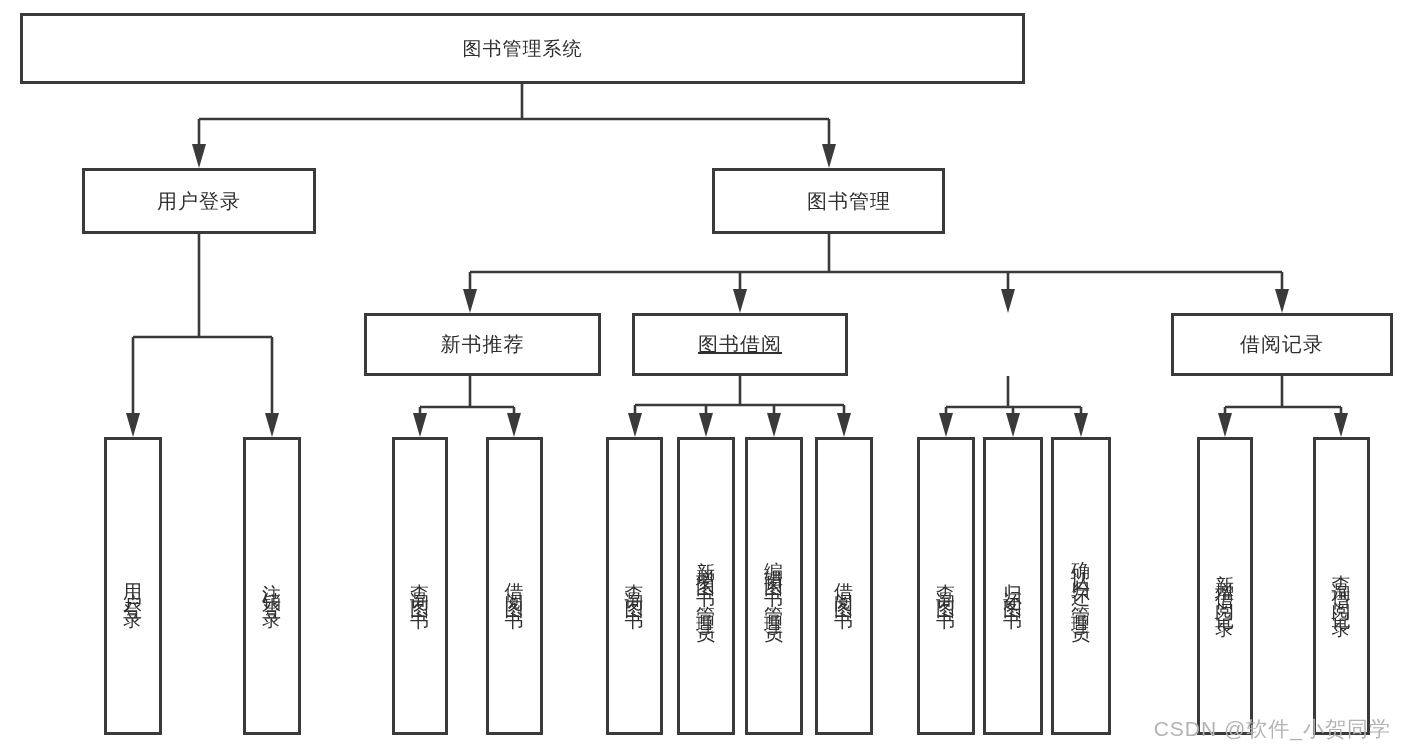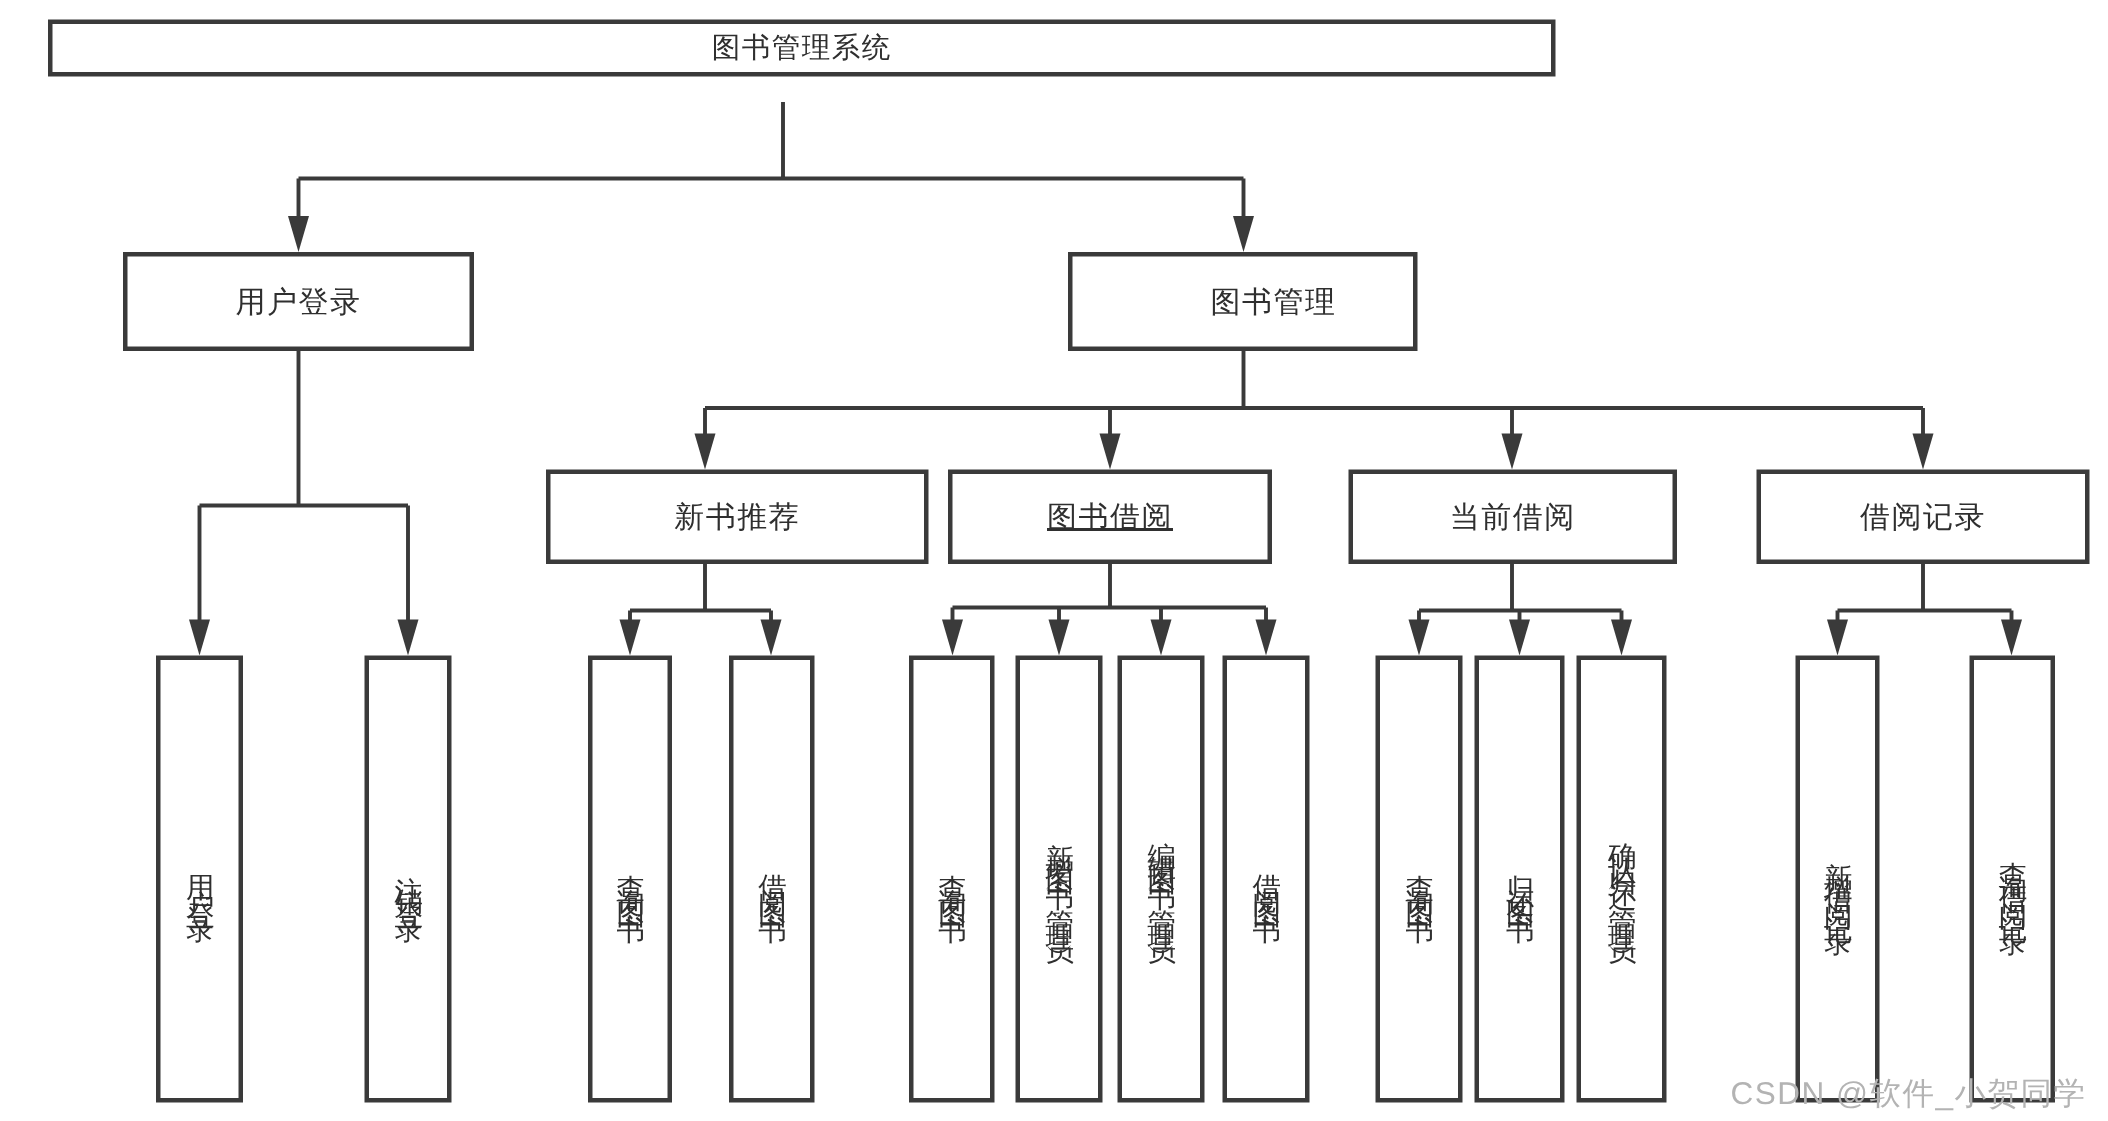--- a/index.html
+++ b/index.html
@@ -81,39 +81,36 @@
       <polygon points="767,413 781,413 774,437"></polygon>
       <polygon points="837,413 851,413 844,437"></polygon>
       <polygon points="939,413 953,413 946,437"></polygon>
       <polygon points="1006,413 1020,413 1013,437"></polygon>
       <polygon points="1074,413 1088,413 1081,437"></polygon>
       <polygon points="1218,413 1232,413 1225,437"></polygon>
       <polygon points="1334,413 1348,413 1341,437"></polygon>
     </g>
   </svg>
 
-  <div class="node h-node root-node" style="left:32px;top:13px;width:1005px;height:38px;">
+  <div class="node h-node root-node" style="left:20px;top:13px;width:1005px;height:71px;">
     <span>图书管理系统</span>
   </div>
 
   <div class="node h-node" style="left:82px;top:168px;width:234px;height:66px;">
     <span>用户登录</span>
   </div>
   <div class="node h-node" style="left:712px;top:168px;width:233px;height:66px;padding-left:41px;">
     <span>图书管理</span>
   </div>
 
-  <div class="node h-node" style="left:364px;top:313px;width:255px;height:63px;">
+  <div class="node h-node" style="left:364px;top:313px;width:237px;height:63px;">
     <span>新书推荐</span>
   </div>
   <div class="node h-node" style="left:632px;top:313px;width:216px;height:63px;text-decoration:underline;">
     <span>图书借阅</span>
-  </div>
-  <div class="node h-node" style="left:899px;top:313px;width:219px;height:63px;">
-    <span>当前借阅</span>
   </div>
   <div class="node h-node" style="left:1171px;top:313px;width:222px;height:63px;">
     <span>借阅记录</span>
   </div>
 
   <div class="node v-node" style="left:104px;top:437px;width:58px;height:298px;">
     <span class="vtext">用户登录</span>
   </div>
   <div class="node v-node" style="left:243px;top:437px;width:58px;height:298px;">
     <span class="vtext">注销登录</span>

